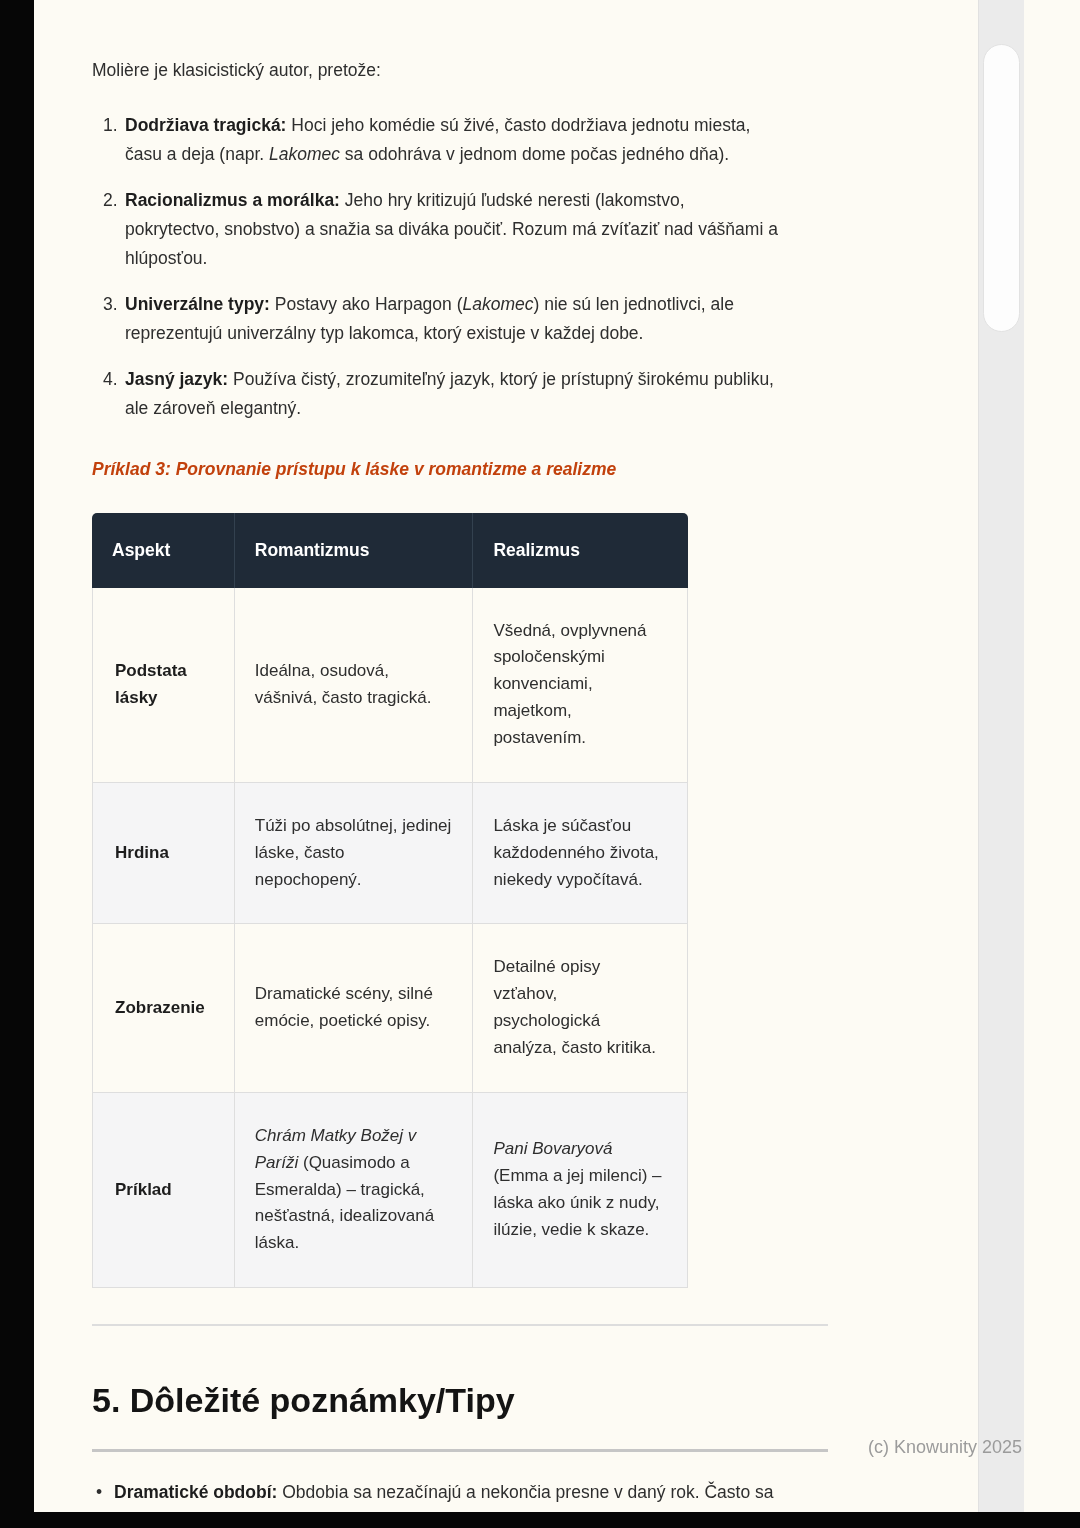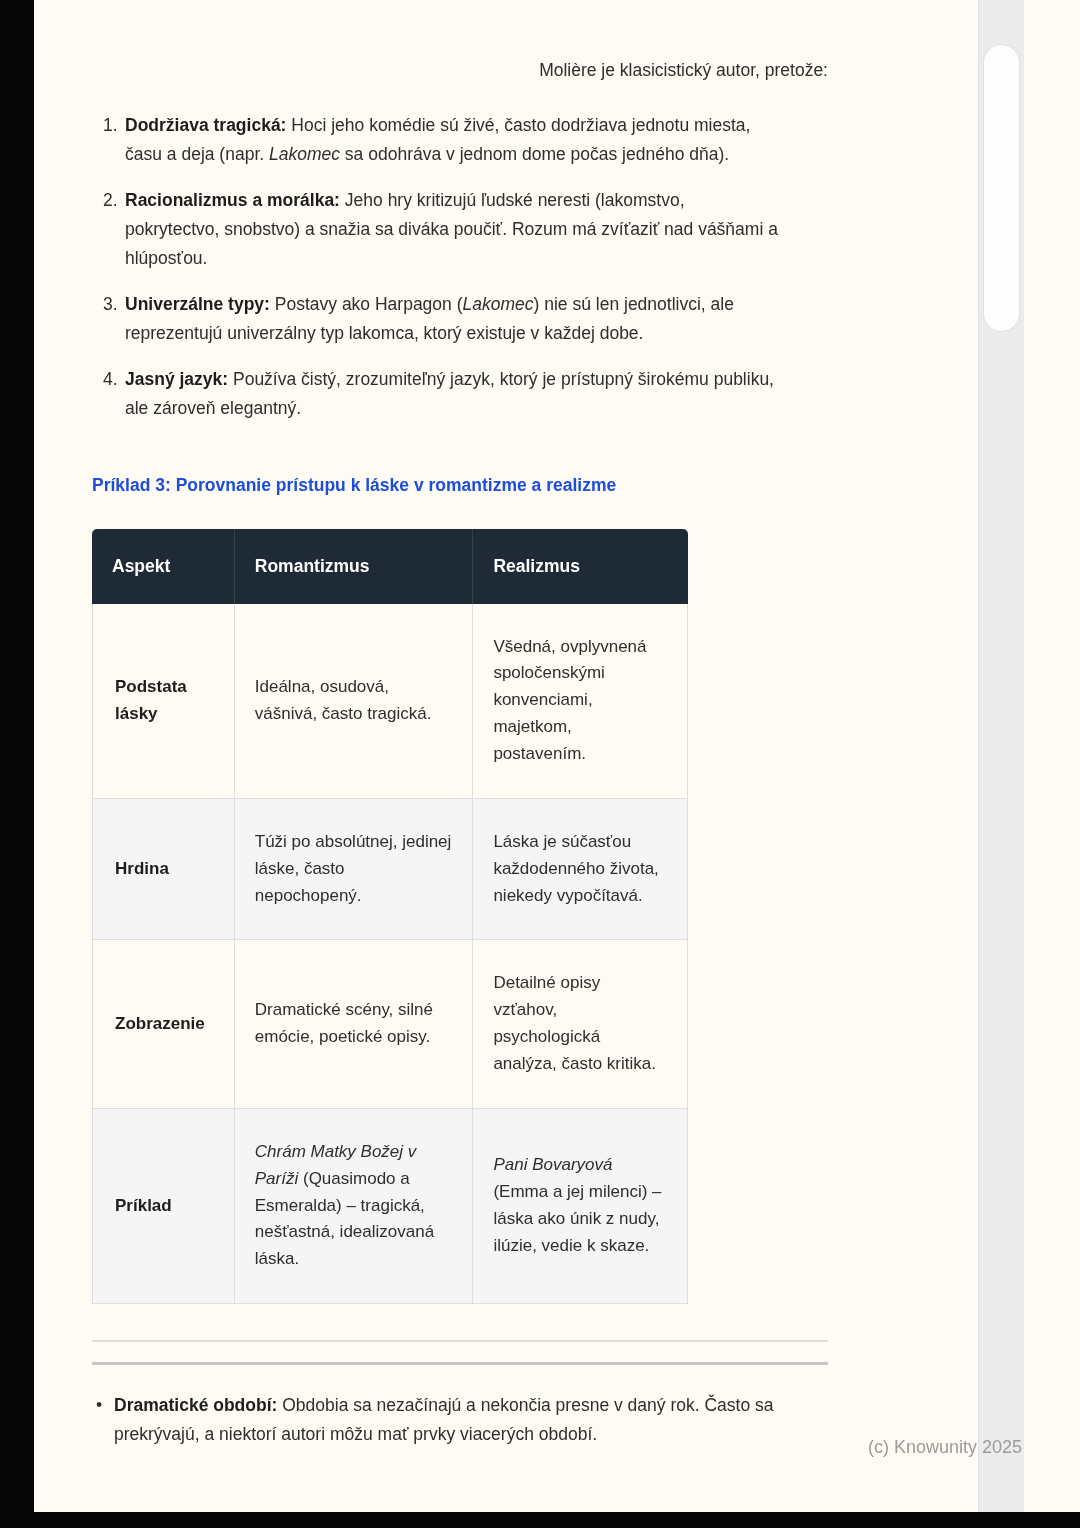--- a/index.html
+++ b/index.html
@@ -16,30 +16,30 @@
   }
   .page{position:absolute;left:34px;top:0;width:1046px;height:1512px;background:var(--page-bg);}
   .edge-left{position:absolute;left:0;top:0;width:34px;height:1528px;background:#060606;z-index:6;}
   .edge-bottom{position:absolute;left:0;top:1512px;width:1080px;height:16px;background:#060606;z-index:6;}
 
   .scroll-track{position:absolute;left:944px;top:0;width:46px;height:1512px;background:#ebebeb;border-left:1px solid #e1e1e1;}
   .scroll-thumb{position:absolute;left:4px;top:44px;width:37px;height:288px;background:#fdfdfd;border:1px solid #e2e2e2;border-radius:19px;}
 
   .content{position:relative;margin-left:58px;padding-top:56px;width:736px;font-size:17.5px;line-height:1.66;}
 
-  .intro{margin-bottom:26px;text-align:right;}
+  .intro{margin-bottom:26px;}
 
   .num-list{list-style:none;width:690px;}
   .num-item{display:flex;margin-bottom:17px;}
   .num-item .num{width:22px;flex-shrink:0;margin-left:11px;}
   .num-item .li-body{flex:1;}
   strong{font-weight:700;color:#1d1d1d;}
   em{font-style:italic;}
 
-  .table-title{margin-top:48px;margin-bottom:2px;font-weight:700;color:#1d4ed8;}
+  .table-title{margin-top:32px;margin-bottom:2px;font-weight:700;color:#c2410c;font-style:italic;}
 
   table.cmp{border-collapse:separate;border-spacing:0;width:596px;margin-top:28px;}
   .cmp th{
     background:var(--table-header-bg);color:#ffffff;text-align:left;
     font-size:17.5px;font-weight:700;padding:23px 20px;border-right:1px solid #33414f;
   }
   .cmp th:first-child{border-top-left-radius:5px;}
   .cmp th:last-child{border-top-right-radius:5px;border-right:none;}
   .cmp td{
     vertical-align:middle;padding:30px 20px;font-size:17px;line-height:1.58;
@@ -120,20 +120,21 @@
         <tr>
           <td class="aspect">Príklad</td>
           <td><em>Chrám Matky Božej v Paríži</em><span> (Quasimodo a Esmeralda) – tragická, nešťastná, idealizovaná láska.</span></td>
           <td><em>Pani Bovaryová</em><span> (Emma a jej milenci) – láska ako únik z nudy, ilúzie, vedie k skaze.</span></td>
         </tr>
       </tbody>
     </table>
 
     <hr class="rule-1">
 
+    <h2 class="section-heading">5. Dôležité poznámky/Tipy</h2>
 
     <hr class="rule-2">
 
     <ul class="tips">
       <li class="tip">
         <span class="bullet">•</span>
         <span class="tip-body"><strong>Dramatické období:</strong><span> Obdobia sa nezačínajú a nekončia presne v daný rok. Často sa prekrývajú, a niektorí autori môžu mať prvky viacerých období.</span></span>
       </li>
     </ul>
 

